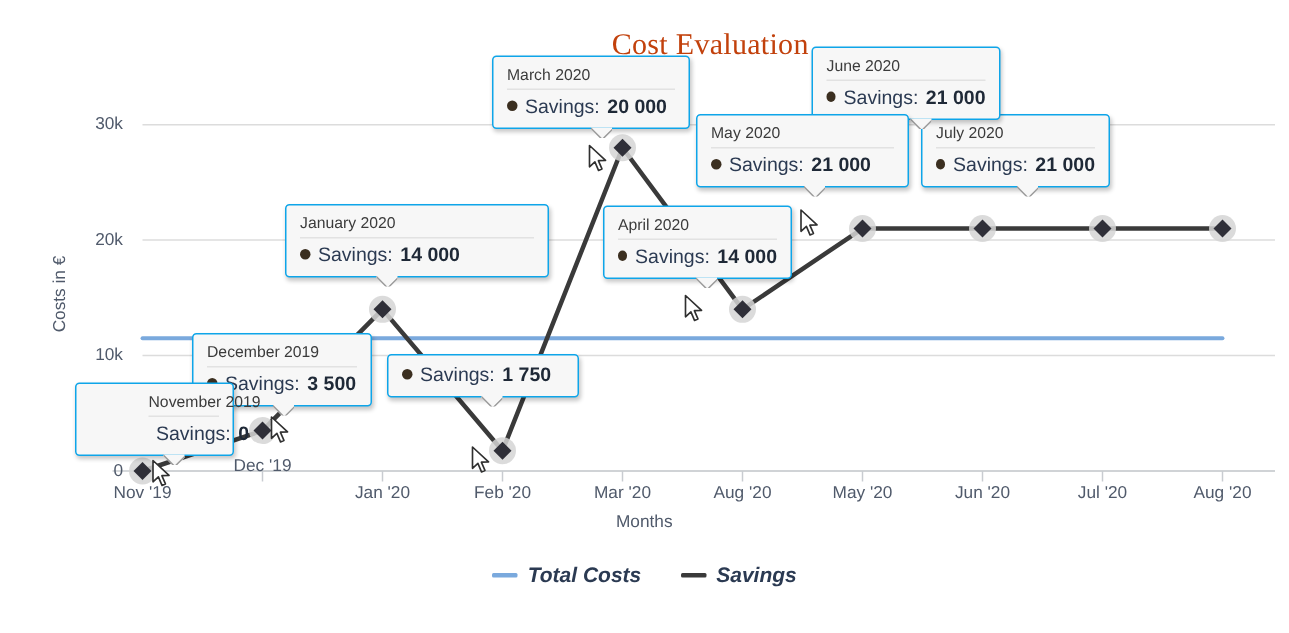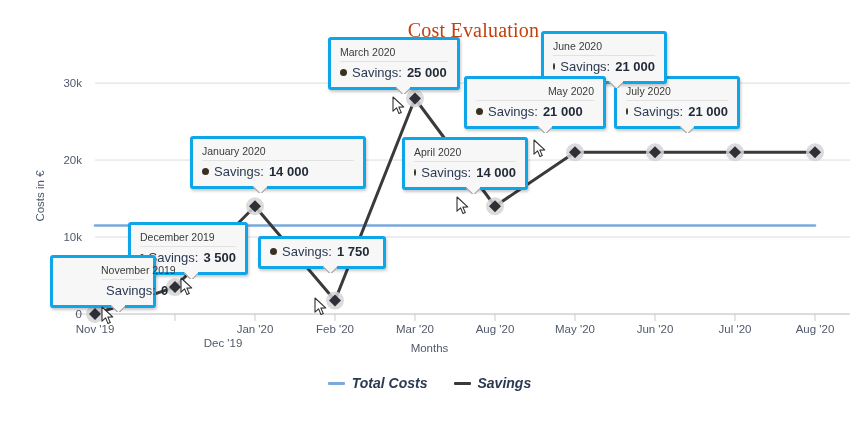--- a/index.html
+++ b/index.html
@@ -97,21 +97,21 @@
   .legend-text {
     font-size: 14px;
     font-weight: bold;
     color: #2b3a52;
     white-space: nowrap;
     font-style: italic;
   }
   .tooltip {
     position: absolute;
     background: #f7f7f7;
-    border: 3px solid #0ea5e9;
+    border: 1px solid #0ea5e9;
     border-radius: 3px;
     padding: 5px 9px 6px 9px;
     box-shadow: 1px 2px 3px rgba(0,0,0,0.22);
     white-space: nowrap;
     box-sizing: border-box;
   }
   .tooltip-title {
     font-size: 10.5px;
     color: #3b3b3b;
     line-height: 14px;
@@ -235,21 +235,21 @@
   <div class="x-axis-title">Months</div>
 
   <div id="ytick-labels">
       <div class="ytick-label" style="left: 52px; width: 30px; top: 314px;">0</div>
       <div class="ytick-label" style="left: 52px; width: 30px; top: 237.03px;">10k</div>
       <div class="ytick-label" style="left: 52px; width: 30px; top: 160.061px;">20k</div>
       <div class="ytick-label" style="left: 52px; width: 30px; top: 83.0909px;">30k</div>
     </div>
   <div id="xtick-labels">
       <div class="tick-label" style="left: 95px; top: 323px;">Nov '19</div>
-      <div class="tick-label" style="left: 175px; top: 337px; margin-left: 48px;">Dec '19</div>
+      <div class="tick-label" style="left: 175px; top: 305px;">Dec '19</div>
       <div class="tick-label" style="left: 255px; top: 323px;">Jan '20</div>
       <div class="tick-label" style="left: 335px; top: 323px;">Feb '20</div>
       <div class="tick-label" style="left: 415px; top: 323px;">Mar '20</div>
       <div class="tick-label" style="left: 495px; top: 323px;">Aug '20</div>
       <div class="tick-label" style="left: 575px; top: 323px;">May '20</div>
       <div class="tick-label" style="left: 655px; top: 323px;">Jun '20</div>
       <div class="tick-label" style="left: 735px; top: 323px;">Jul '20</div>
       <div class="tick-label" style="left: 815px; top: 323px;">Aug '20</div>
     </div>
 
@@ -287,34 +287,34 @@
           <span class="tooltip-series">Savings:</span>
           <span class="tooltip-value">1 750</span>
         </div>
         <div class="tip-arrow" style="left: 62px; margin-left: 0px;"></div>
       </div>
       <div class="tooltip" style="left: 328px; top: 37px; width: 132px; z-index: 11;">
         <div class="tooltip-title">March 2020</div>
         <div class="tooltip-row">
           <span class="tooltip-dot"></span>
           <span class="tooltip-series">Savings:</span>
-          <span class="tooltip-value">25 000</span>
+          <span class="tooltip-value">20 000</span>
         </div>
         <div class="tip-arrow" style="left: 65px; margin-left: 0px;"></div>
       </div>
       <div class="tooltip" style="left: 402px; top: 137px; width: 126px; z-index: 6;">
         <div class="tooltip-title">April 2020</div>
         <div class="tooltip-row">
           <span class="tooltip-dot"></span>
           <span class="tooltip-series">Savings:</span>
           <span class="tooltip-value">14 000</span>
         </div>
         <div class="tip-arrow" style="left: 61px; margin-left: 0px;"></div>
       </div>
-      <div class="tooltip" style="left: 464px; top: 76px; width: 142px; z-index: 5; text-align: right;">
+      <div class="tooltip" style="left: 464px; top: 76px; width: 142px; z-index: 5;">
         <div class="tooltip-title">May 2020</div>
         <div class="tooltip-row">
           <span class="tooltip-dot"></span>
           <span class="tooltip-series">Savings:</span>
           <span class="tooltip-value">21 000</span>
         </div>
         <div class="tip-arrow" style="left: 71px; margin-left: 0px;"></div>
       </div>
       <div class="tooltip" style="left: 541px; top: 31px; width: 126px; z-index: 4;">
         <div class="tooltip-title">June 2020</div>

